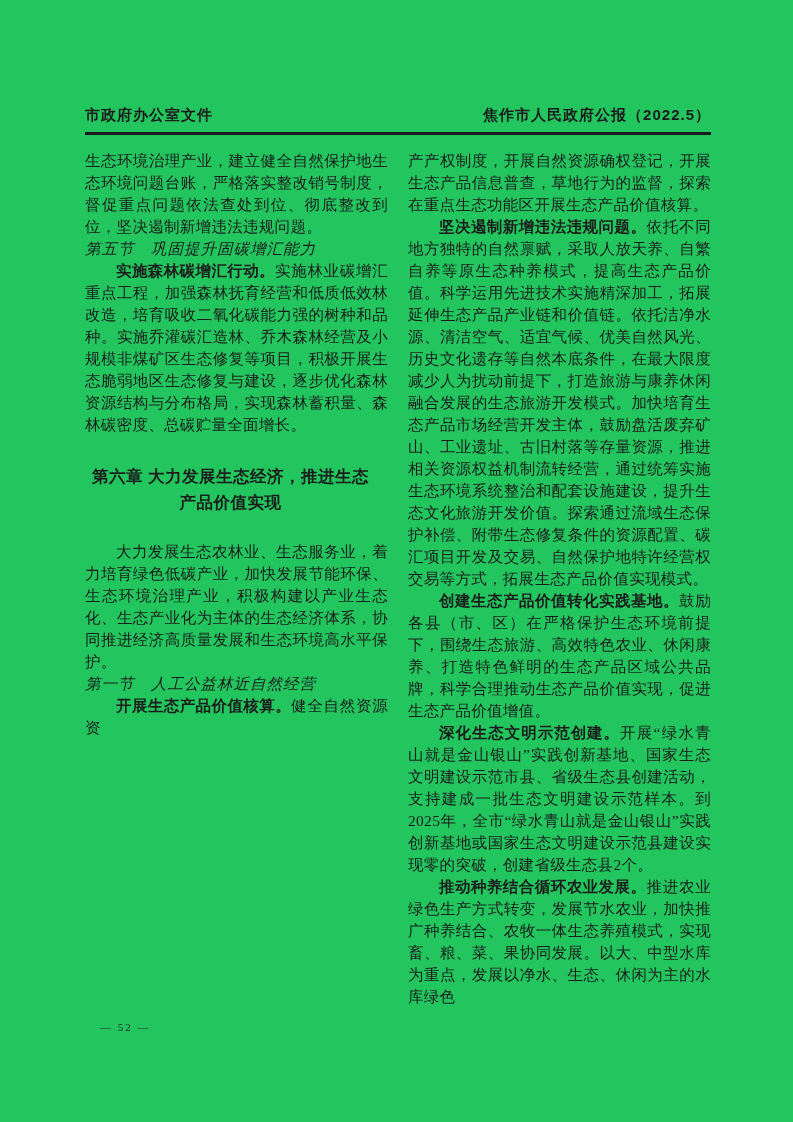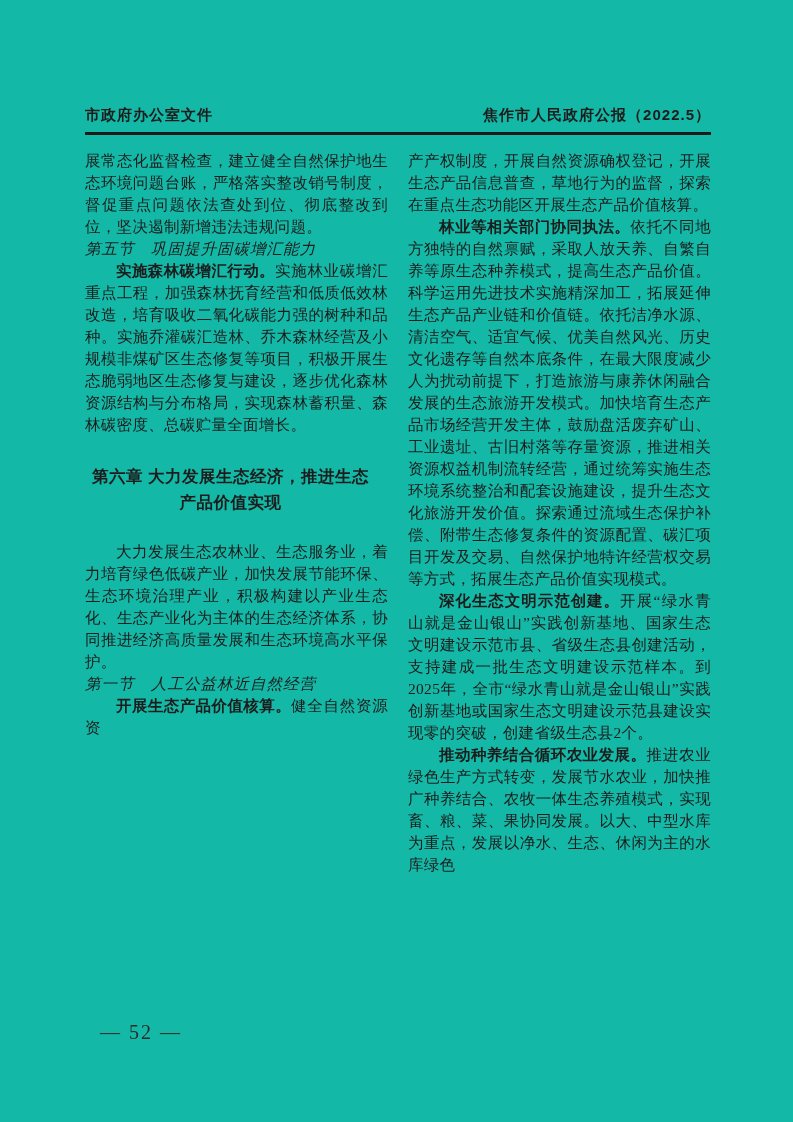--- a/index.html
+++ b/index.html
@@ -5,21 +5,21 @@
   html, body {
     margin: 0;
     padding: 0;
     background: #e8e8e8;
   }
   .page {
     position: relative;
     width: 793px;
     height: 1122px;
     margin: 0 auto;
-    background: #14b8a6;
+    background: #22c55e;
     font-family: "Liberation Serif", "DejaVu Serif", serif;
     color: #1c1c1c;
     overflow: hidden;
   }
   .content {
     position: absolute;
     left: 85px;
     top: 106px;
     width: 626px;
   }
@@ -72,47 +72,48 @@
     font-style: normal;
     font-size: 16.5px;
     line-height: 26px;
     letter-spacing: 0.5px;
     margin: 27px 12px 26px 0;
   }
   .page-number {
     position: absolute;
     left: 100px;
     top: 1021px;
-    font-size: 20px;
+    font-size: 11px;
     letter-spacing: 2px;
     color: #2a2a2a;
     text-align: right;
   }
 </style>
 </head>
 <body>
 
 <div class="page">
   <div class="content">
     <div class="masthead">
       <span>市政府办公室文件</span>
       <span>焦作市人民政府公报（2022.5）</span>
     </div>
     <div class="columns">
       <div class="col" id="col-left">
-          <p class="block body">展常态化监督检查，建立健全自然保护地生态环境问题台账，严格落实整改销号制度，督促重点问题依法查处到位、彻底整改到位，坚决遏制新增违法违规问题。</p>
+          <p class="block body">生态环境治理产业，建立健全自然保护地生态环境问题台账，严格落实整改销号制度，督促重点问题依法查处到位、彻底整改到位，坚决遏制新增违法违规问题。</p>
           <p class="block section">第五节　巩固提升固碳增汇能力</p>
           <p class="block body indent"><span class="lead">实施森林碳增汇行动。</span>实施林业碳增汇重点工程，加强森林抚育经营和低质低效林改造，培育吸收二氧化碳能力强的树种和品种。实施乔灌碳汇造林、乔木森林经营及小规模非煤矿区生态修复等项目，积极开展生态脆弱地区生态修复与建设，逐步优化森林资源结构与分布格局，实现森林蓄积量、森林碳密度、总碳贮量全面增长。</p>
           <p class="block chapter">第六章 大力发展生态经济，推进生态产品价值实现</p>
           <p class="block body indent">大力发展生态农林业、生态服务业，着力培育绿色低碳产业，加快发展节能环保、生态环境治理产业，积极构建以产业生态化、生态产业化为主体的生态经济体系，协同推进经济高质量发展和生态环境高水平保护。</p>
           <p class="block section">第一节　人工公益林近自然经营</p>
           <p class="block body indent"><span class="lead">开展生态产品价值核算。</span>健全自然资源资</p>
         </div>
       <div class="col" id="col-right">
           <p class="block body">产产权制度，开展自然资源确权登记，开展生态产品信息普查，草地行为的监督，探索在重点生态功能区开展生态产品价值核算。</p>
-          <p class="block body indent"><span class="lead">林业等相关部门协同执法。</span>依托不同地方独特的自然禀赋，采取人放天养、自繁自养等原生态种养模式，提高生态产品价值。科学运用先进技术实施精深加工，拓展延伸生态产品产业链和价值链。依托洁净水源、清洁空气、适宜气候、优美自然风光、历史文化遗存等自然本底条件，在最大限度减少人为扰动前提下，打造旅游与康养休闲融合发展的生态旅游开发模式。加快培育生态产品市场经营开发主体，鼓励盘活废弃矿山、工业遗址、古旧村落等存量资源，推进相关资源权益机制流转经营，通过统筹实施生态环境系统整治和配套设施建设，提升生态文化旅游开发价值。探索通过流域生态保护补偿、附带生态修复条件的资源配置、碳汇项目开发及交易、自然保护地特许经营权交易等方式，拓展生态产品价值实现模式。</p>
+          <p class="block body indent"><span class="lead">坚决遏制新增违法违规问题。</span>依托不同地方独特的自然禀赋，采取人放天养、自繁自养等原生态种养模式，提高生态产品价值。科学运用先进技术实施精深加工，拓展延伸生态产品产业链和价值链。依托洁净水源、清洁空气、适宜气候、优美自然风光、历史文化遗存等自然本底条件，在最大限度减少人为扰动前提下，打造旅游与康养休闲融合发展的生态旅游开发模式。加快培育生态产品市场经营开发主体，鼓励盘活废弃矿山、工业遗址、古旧村落等存量资源，推进相关资源权益机制流转经营，通过统筹实施生态环境系统整治和配套设施建设，提升生态文化旅游开发价值。探索通过流域生态保护补偿、附带生态修复条件的资源配置、碳汇项目开发及交易、自然保护地特许经营权交易等方式，拓展生态产品价值实现模式。</p>
+          <p class="block body indent"><span class="lead">创建生态产品价值转化实践基地。</span>鼓励各县（市、区）在严格保护生态环境前提下，围绕生态旅游、高效特色农业、休闲康养、打造特色鲜明的生态产品区域公共品牌，科学合理推动生态产品价值实现，促进生态产品价值增值。</p>
           <p class="block body indent"><span class="lead">深化生态文明示范创建。</span>开展“绿水青山就是金山银山”实践创新基地、国家生态文明建设示范市县、省级生态县创建活动，支持建成一批生态文明建设示范样本。到2025年，全市“绿水青山就是金山银山”实践创新基地或国家生态文明建设示范县建设实现零的突破，创建省级生态县2个。</p>
           <p class="block body indent"><span class="lead">推动种养结合循环农业发展。</span>推进农业绿色生产方式转变，发展节水农业，加快推广种养结合、农牧一体生态养殖模式，实现畜、粮、菜、果协同发展。以大、中型水库为重点，发展以净水、生态、休闲为主的水库绿色</p>
         </div>
     </div>
   </div>
   <div class="page-number">— 52 —</div>
 </div>
 
 </body></html>

